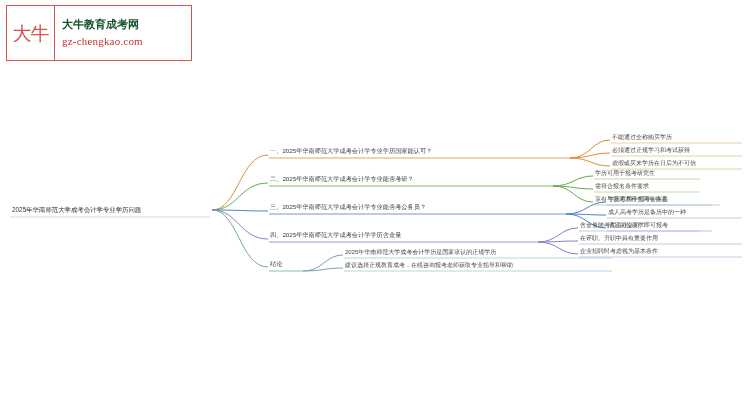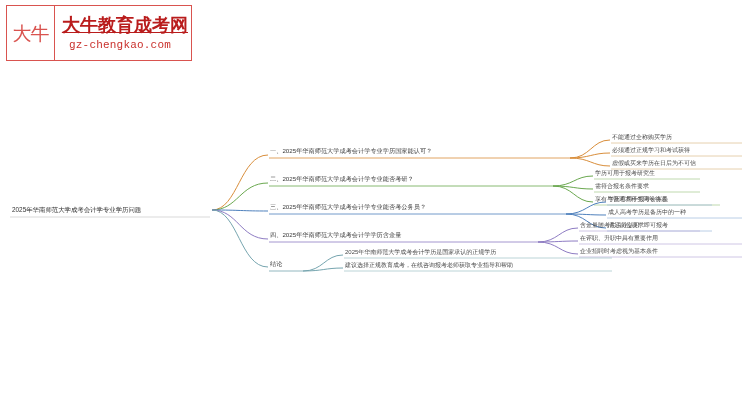--- a/index.html
+++ b/index.html
@@ -52,37 +52,35 @@
     color: #d9534f;
     font-family: "DejaVu Sans", sans-serif;
     line-height: 1;
     letter-spacing: -1px;
     white-space: nowrap;
   }
   .logo-text {
     padding-left: 7px;
   }
   .logo-title {
-    color: #b91c1c;
-    font-size: 18px;
+    color: #14532d;
+    font-size: 11px;
     font-weight: bold;
     letter-spacing: 0px;
     line-height: 1.1;
     white-space: nowrap;
     font-family: "DejaVu Sans", sans-serif;
-    text-decoration: underline;
   }
   .logo-sub {
     color: #c9302c;
     font-size: 11px;
     margin-top: 4px;
     letter-spacing: 0.2px;
     white-space: nowrap;
-    font-family: Liberation Mono, monospace;
-    margin-left: 7px;
+    font-family: Liberation Serif, serif;
   }
 
   
   svg#map {
     position: absolute;
     left: 0;
     top: 0;
     width: 750px;
     height: 410px;
   }

